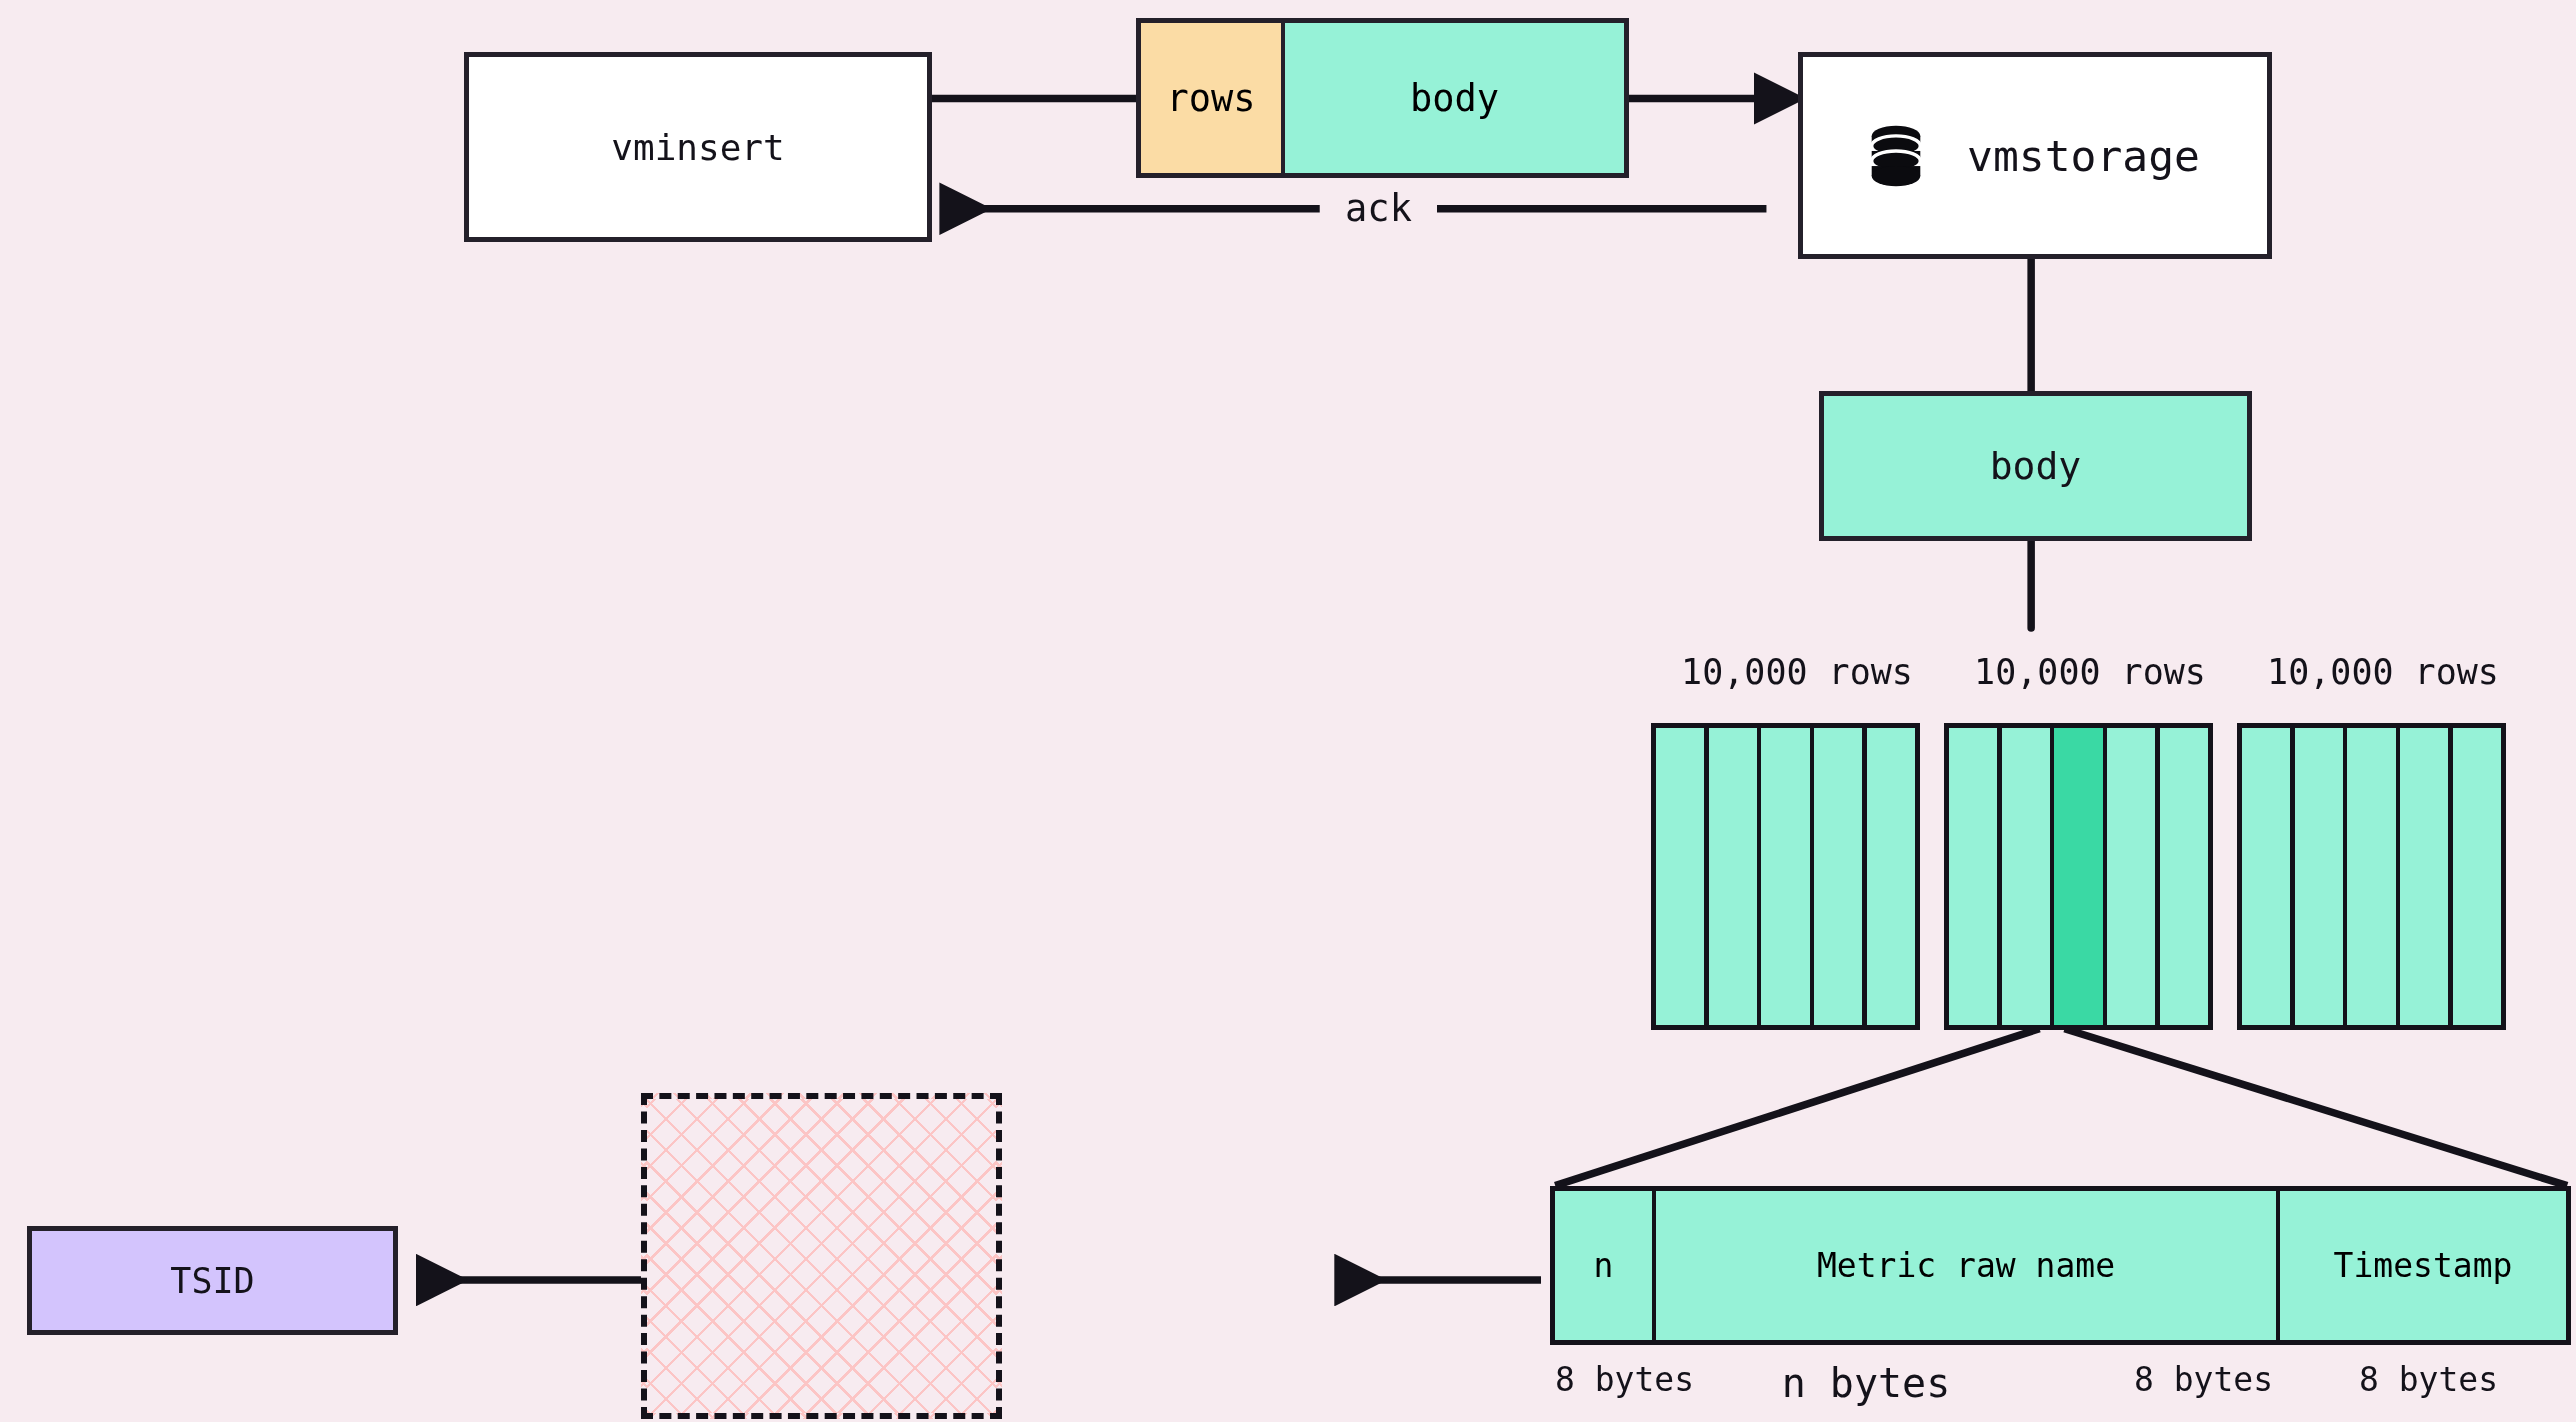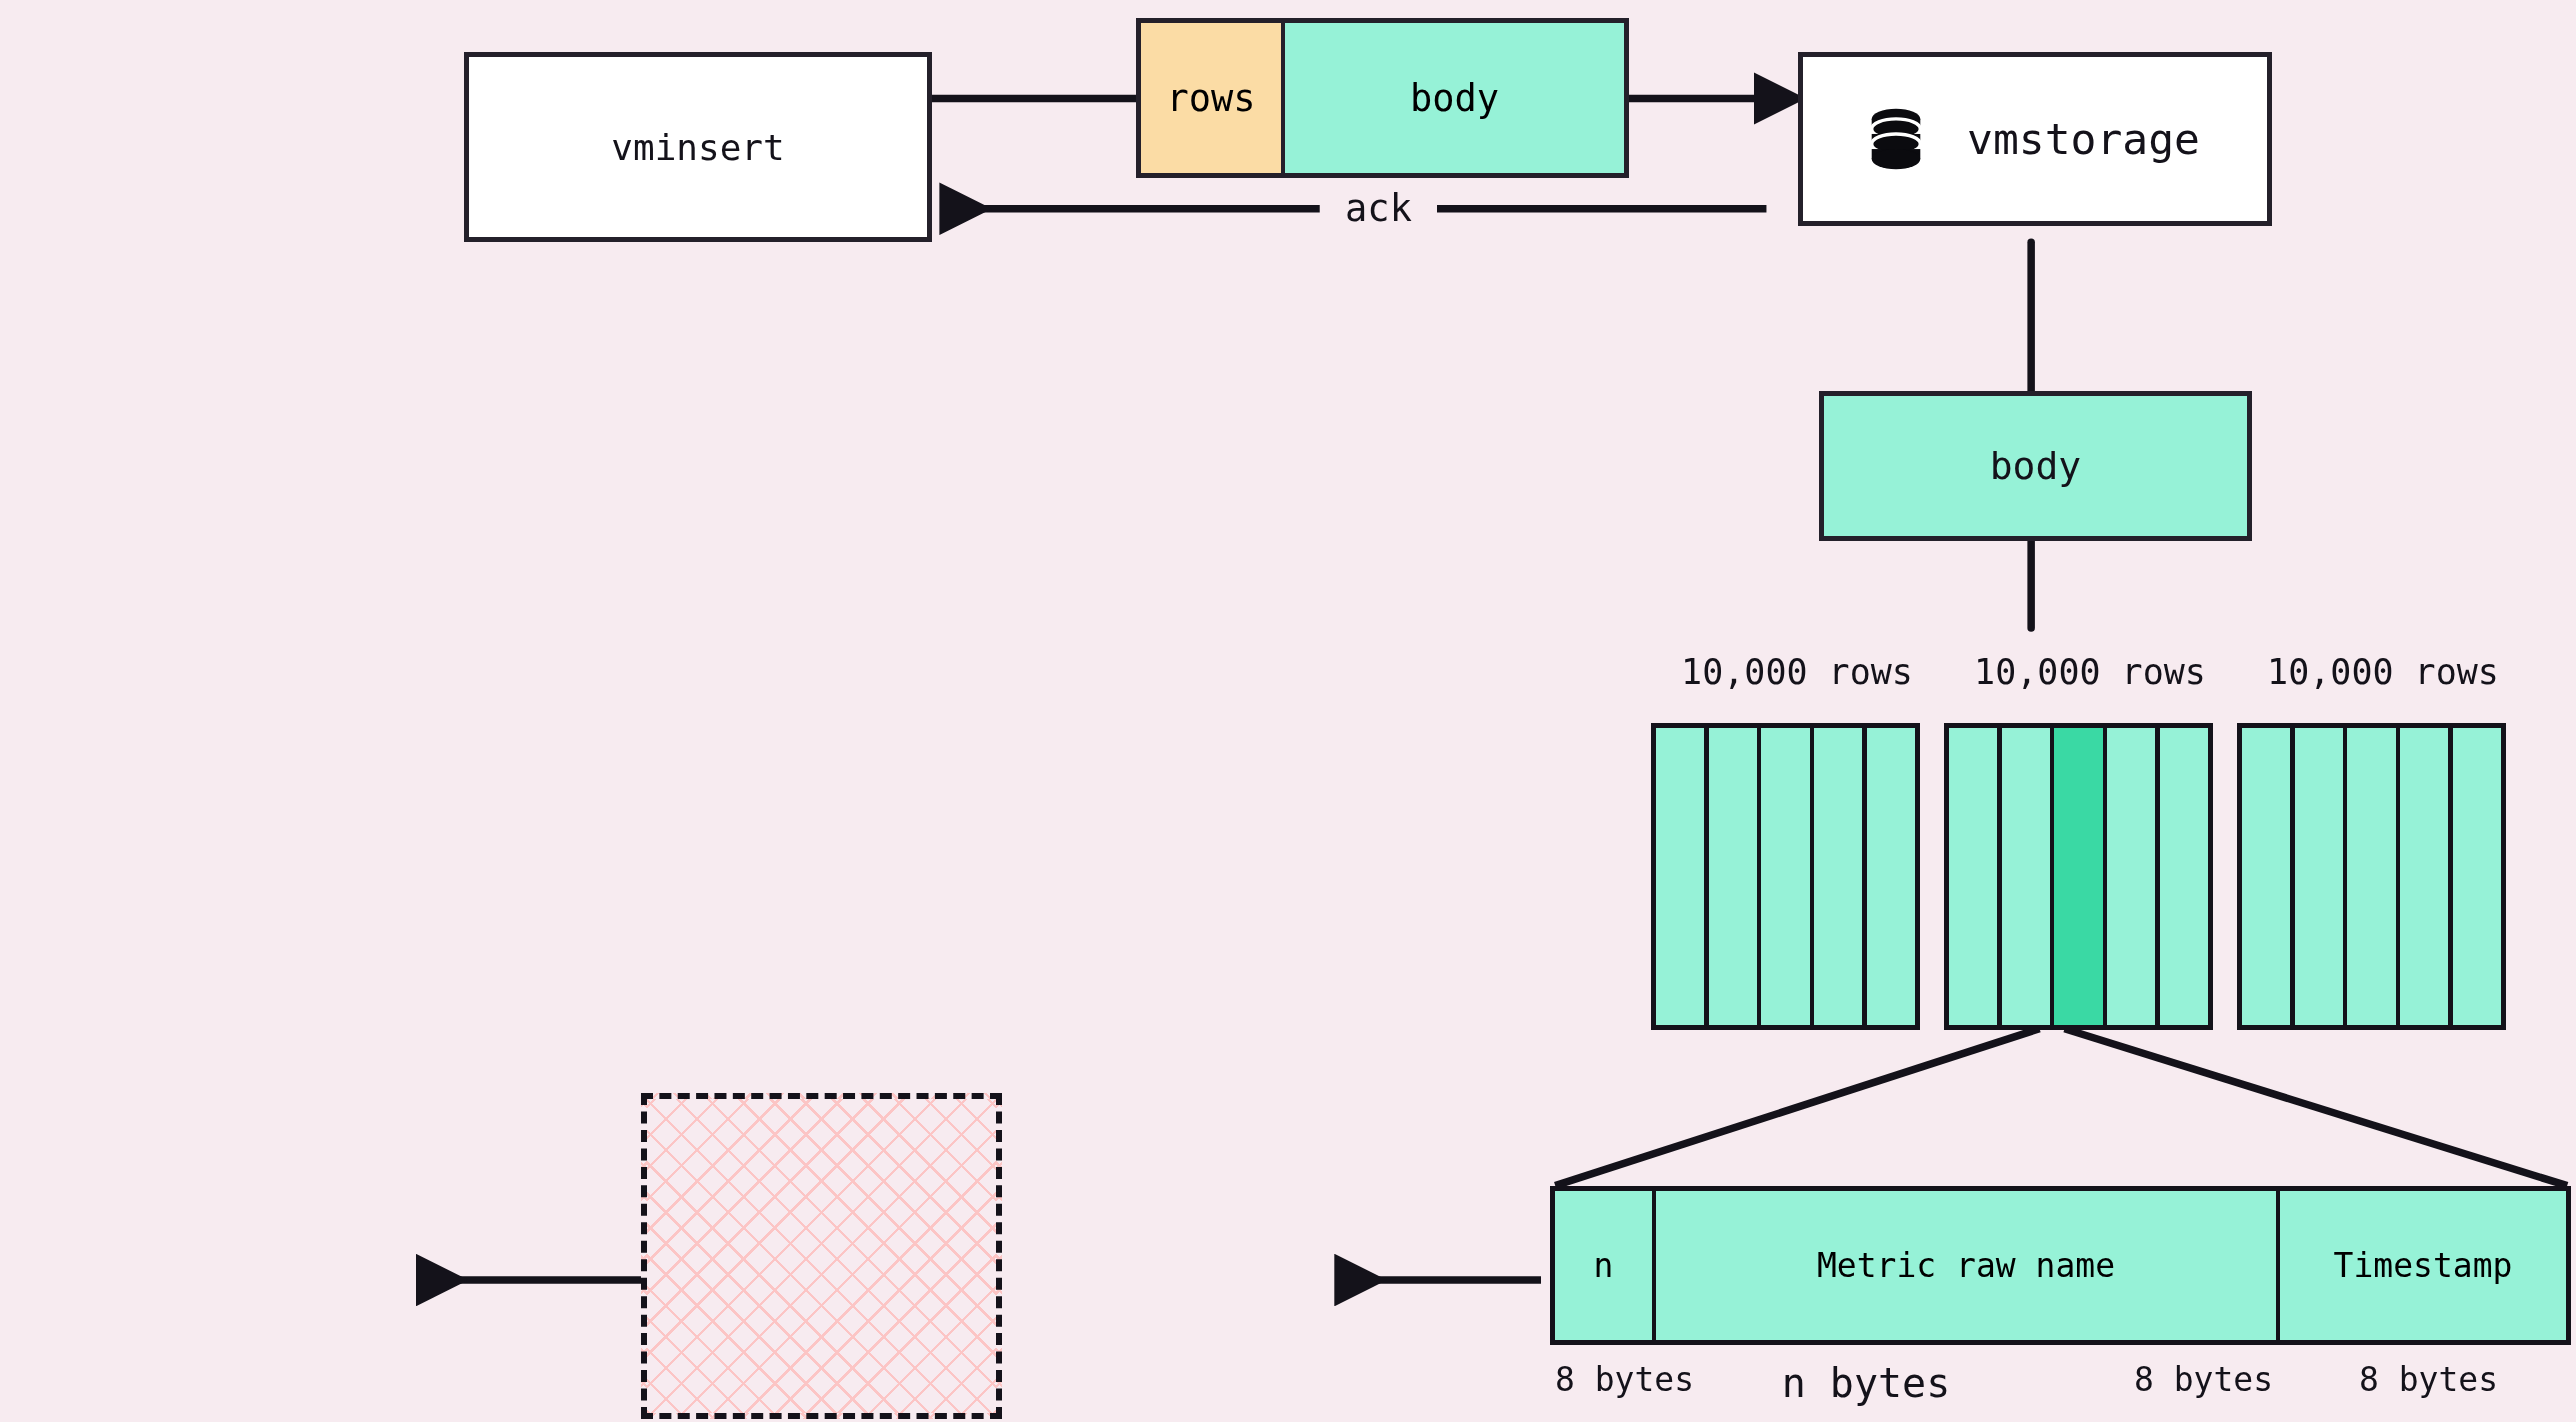--- a/index.html
+++ b/index.html
@@ -166,21 +166,21 @@
     <div class="seg size" style="width:144px; font-size:37px;">
       <span>rows</span>
     </div>
     <div class="seg body" style="flex:1; font-size:37px;">
       <span>body</span>
     </div>
   </div>
 
   <div class="abs label" style="left:1320px; top:185px; width:117px; height:47px; text-align:center; font-size:37px; line-height:47px; background:#f7ebf0;">ack</div>
 
-  <div class="abs box box-white" style="left:1798px; top:52px; width:474px; height:174px; font-size:43px; gap:45px;">
+  <div class="abs box box-white" style="left:1798px; top:52px; width:474px; height:207px; font-size:43px; gap:45px;">
     <svg class="db-icon" width="52" height="62" viewBox="0 0 62 74">
       <ellipse cx="31" cy="13" rx="29" ry="12" fill="#0b0b0f"></ellipse>
       <rect x="2" y="13" width="58" height="12" fill="#0b0b0f"></rect>
       <ellipse cx="31" cy="25" rx="29" ry="12" fill="#0b0b0f"></ellipse>
       <ellipse cx="31" cy="25" rx="29" ry="12" fill="none" stroke="#ffffff" stroke-width="4"></ellipse>
       <rect x="2" y="31" width="58" height="12" fill="#0b0b0f"></rect>
       <ellipse cx="31" cy="43" rx="29" ry="12" fill="#0b0b0f"></ellipse>
       <ellipse cx="31" cy="43" rx="29" ry="12" fill="none" stroke="#ffffff" stroke-width="4"></ellipse>
       <rect x="2" y="49" width="58" height="12" fill="#0b0b0f"></rect>
       <ellipse cx="31" cy="61" rx="29" ry="12" fill="#0b0b0f"></ellipse>
@@ -235,15 +235,18 @@
   <div class="abs label" style="left:1541px; top:1360px; width:167px; text-align:center; font-size:33px;">8 bytes</div>
   <div class="abs label" style="left:1774px; top:1360px; width:184px; text-align:center; font-size:40px;">n bytes</div>
   <div class="abs label" style="left:2120px; top:1360px; width:167px; text-align:center; font-size:33px;">8 bytes</div>
   <div class="abs label" style="left:2345px; top:1360px; width:167px; text-align:center; font-size:33px;">8 bytes</div>
 
 
   <div class="abs hatch-box hatch-indexdb" style="left:641px; top:1093px; width:361px; height:326px; z-index:2;">
     
   </div>
 
+  <div class="abs box box-purple" style="left:27px; top:1226px; width:371px; height:109px; font-size:35px;">
+    <span>TSID</span>
+  </div>
 
 </div>
 
 
 </body></html>

